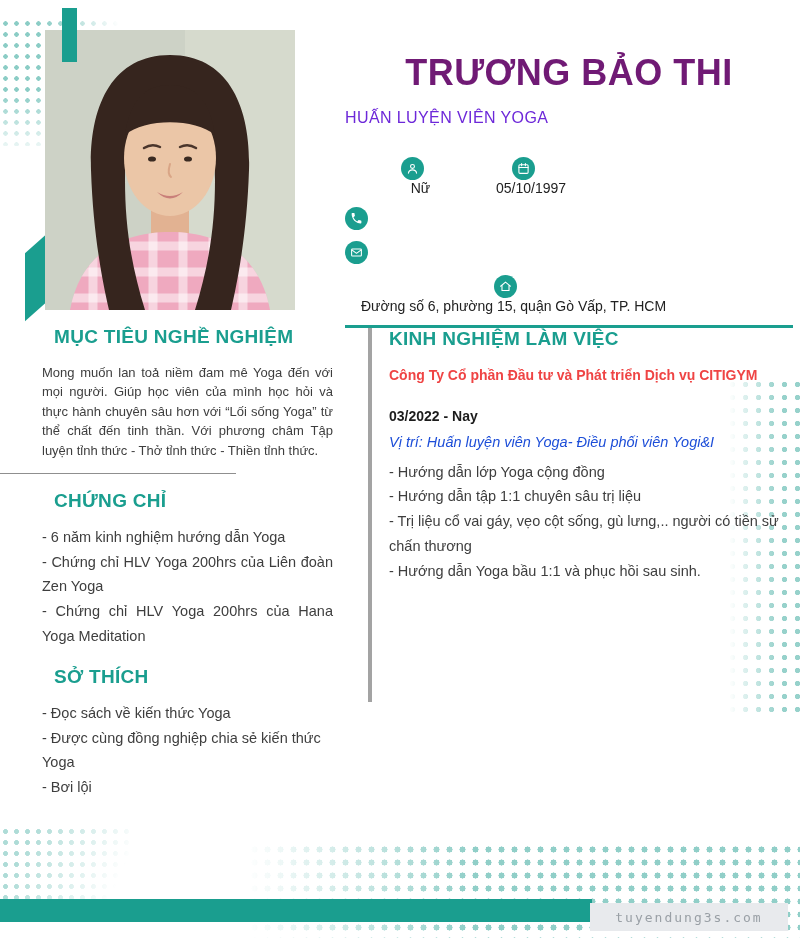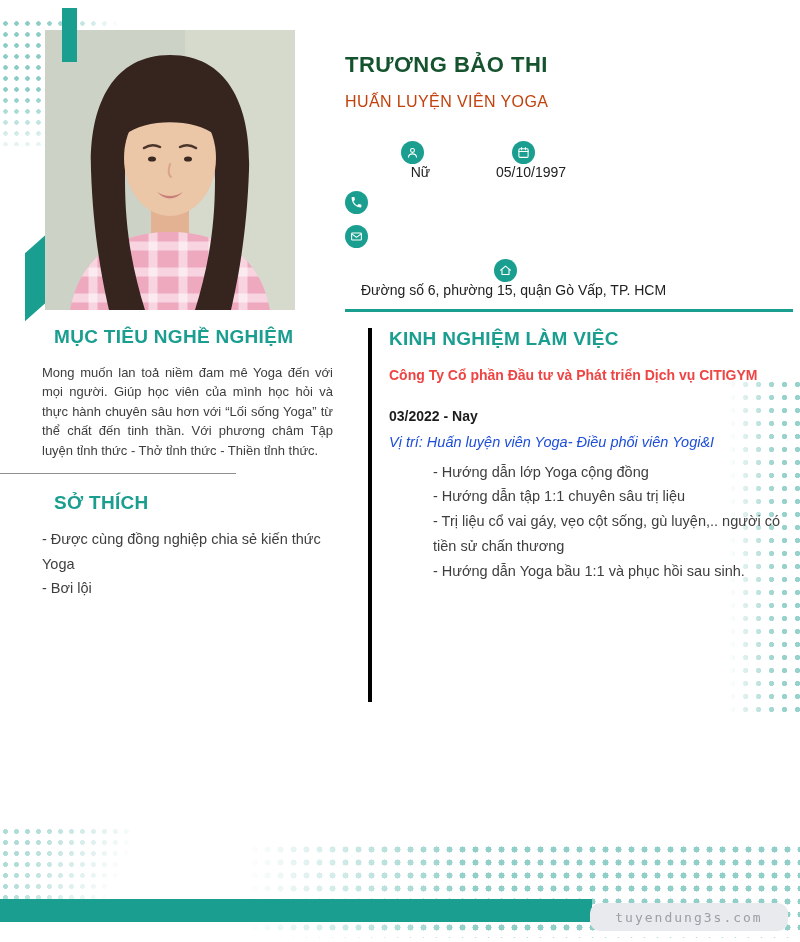--- a/index.html
+++ b/index.html
@@ -45,31 +45,31 @@
   
   .bar-top { position:absolute; left:62px; top:8px; width:15px; height:54px; background:#1a9e8f; z-index:3; }
   .shape-left { position:absolute; left:25px; top:243px; width:23px; height:68px; background:#1a9e8f; transform:skewY(-42deg); z-index:1; }
   .bottom-bar { position:absolute; left:0; top:899px; width:592px; height:23px; background:#1a9e8f; z-index:1; }
 
   .watermark {
     position:absolute; left:590px; top:903px; width:198px; height:28px; z-index:2;
     background:#e8eaed; color:#9aa0a6;
     font-family:"DejaVu Sans Mono","Liberation Mono",monospace;
     font-size:13px; letter-spacing:2px;
-    display:flex; align-items:center; justify-content:center;border-radius:10px;
+    display:flex; align-items:center; justify-content:center;
   }
 
   
   .photo { position:absolute; left:45px; top:30px; width:250px; height:280px; z-index:2; }
   .photo svg { display:block; width:100%; height:100%; }
 
   
   .header { position:absolute; left:345px; top:52px; width:448px; z-index:2; }
-  .header h1 { font-size:22px; font-weight:bold; color:#14532d; letter-spacing:0.5px; }
-  .subtitle { margin-top:15px; font-size:16px; color:#c2410c; letter-spacing:0.4px; }
+  .header h1 { font-size:36px; font-weight:bold; color:#701a75; letter-spacing:0.5px;text-align:center; }
+  .subtitle { margin-top:15px; font-size:16px; color:#6d28d9; letter-spacing:0.4px; }
 
   .contact { margin-top:30px; }
   .contact-row { display:flex; align-items:center; min-height:23px; margin-bottom:11px; }
   .pair { display:flex; align-items:center;flex-direction:column; }
   .pair-first { width:135px; }
   .icon-circle {
     width:23px; height:23px; border-radius:50%; background:#1a9e8f;
     display:flex; align-items:center; justify-content:center; flex:0 0 23px;
   }
   .contact-text { margin-left:16px; font-size:14px; color:#222; }
@@ -86,26 +86,26 @@
   .left-divider { margin-top:13px; margin-left:-42px; width:236px; height:1px; background:#8f8f8f; }
   .sec-certs .section-heading { margin-top:16px; }
   .cert-items { margin-top:12px; }
   .cert-items p { font-size:14.5px; line-height:1.7; text-align:justify; }
   .sec-hobbies .section-heading { margin-top:18px; }
   .hobby-items { margin-top:12px; }
   .hobby-items p { font-size:14.5px; line-height:1.7; }
 
   .right-col {
     position:absolute; left:368px; top:328px; width:426px; min-height:374px; z-index:2;
-    border-left:4px solid #000000; padding-left:17px;
+    border-left:4px solid #a3a3a3; padding-left:17px;
   }
   .company { margin-top:14px; font-size:14px; font-weight:bold; color:#ef4444; line-height:1.5; }
   .period { margin-top:20px; font-size:14px; font-weight:bold; color:#1c1c1c; line-height:1.5; }
   .position { margin-top:5px; font-size:14.5px; font-style:italic; color:#1d4ed8; line-height:1.5; }
-  .exp-items { margin-top:6px;margin-left:44px; }
+  .exp-items { margin-top:6px; }
   .exp-items p { font-size:14.5px; line-height:1.72; color:#3e3e3e; }
 </style>
 </head>
 <body>
 
 <div class="dots dots-topleft"></div>
 <div class="dots dots-right"></div>
 <div class="dots dots-bottom"></div>
 <div class="dots dots-bottomleft"></div>
 <div class="bar-top"></div>
@@ -215,36 +215,45 @@
 </header>
 
 <aside class="left-col">
   <section class="sec-objective">
     <h2 class="section-heading">MỤC TIÊU NGHỀ NGHIỆM</h2>
     <p class="objective-text">Mong muốn lan toả niềm đam mê Yoga đến với mọi người. Giúp học viên của mình học hỏi và thực hành chuyên sâu hơn với “Lối sống Yoga” từ thể chất đến tinh thần. Với phương châm Tập luyện tỉnh thức - Thở tỉnh thức - Thiền tỉnh thức.</p>
   </section>
 
   <div class="left-divider"></div>
 
+  <section class="sec-certs">
+    <h2 class="section-heading">CHỨNG CHỈ</h2>
+    <div class="cert-items">
+      <p>- 6 năm kinh nghiệm hướng dẫn Yoga</p>
+      <p>- Chứng chỉ HLV Yoga 200hrs của Liên đoàn Zen Yoga</p>
+      <p>- Chứng chỉ HLV Yoga 200hrs của Hana Yoga Meditation</p>
+    </div>
+  </section>
 
   <section class="sec-hobbies">
     <h2 class="section-heading">SỞ THÍCH</h2>
     <div class="hobby-items">
+      <p>- Đọc sách về kiến thức Yoga</p>
       <p>- Được cùng đồng nghiệp chia sẻ kiến thức Yoga</p>
       <p>- Bơi lội</p>
     </div>
   </section>
 </aside>
 
 <main class="right-col">
   <section>
     <h2 class="section-heading">KINH NGHIỆM LÀM VIỆC</h2>
     <p class="company">Công Ty Cổ phần Đầu tư và Phát triển Dịch vụ CITIGYM</p>
     <p class="period">03/2022 - Nay</p>
     <p class="position">Vị trí: Huấn luyện viên Yoga- Điều phối viên Yogi&amp;I</p>
     <div class="exp-items">
       <p>- Hướng dẫn lớp Yoga cộng đồng</p>
       <p>- Hướng dẫn tập 1:1 chuyên sâu trị liệu</p>
-      <p>- Trị liệu cổ vai gáy, vẹo cột sống, gù luyện,.. người có tiền sử chấn thương</p>
+      <p>- Trị liệu cổ vai gáy, vẹo cột sống, gù lưng,.. người có tiền sử chấn thương</p>
       <p>- Hướng dẫn Yoga bầu 1:1 và phục hồi sau sinh.</p>
     </div>
   </section>
 </main>
 
 </body></html>

